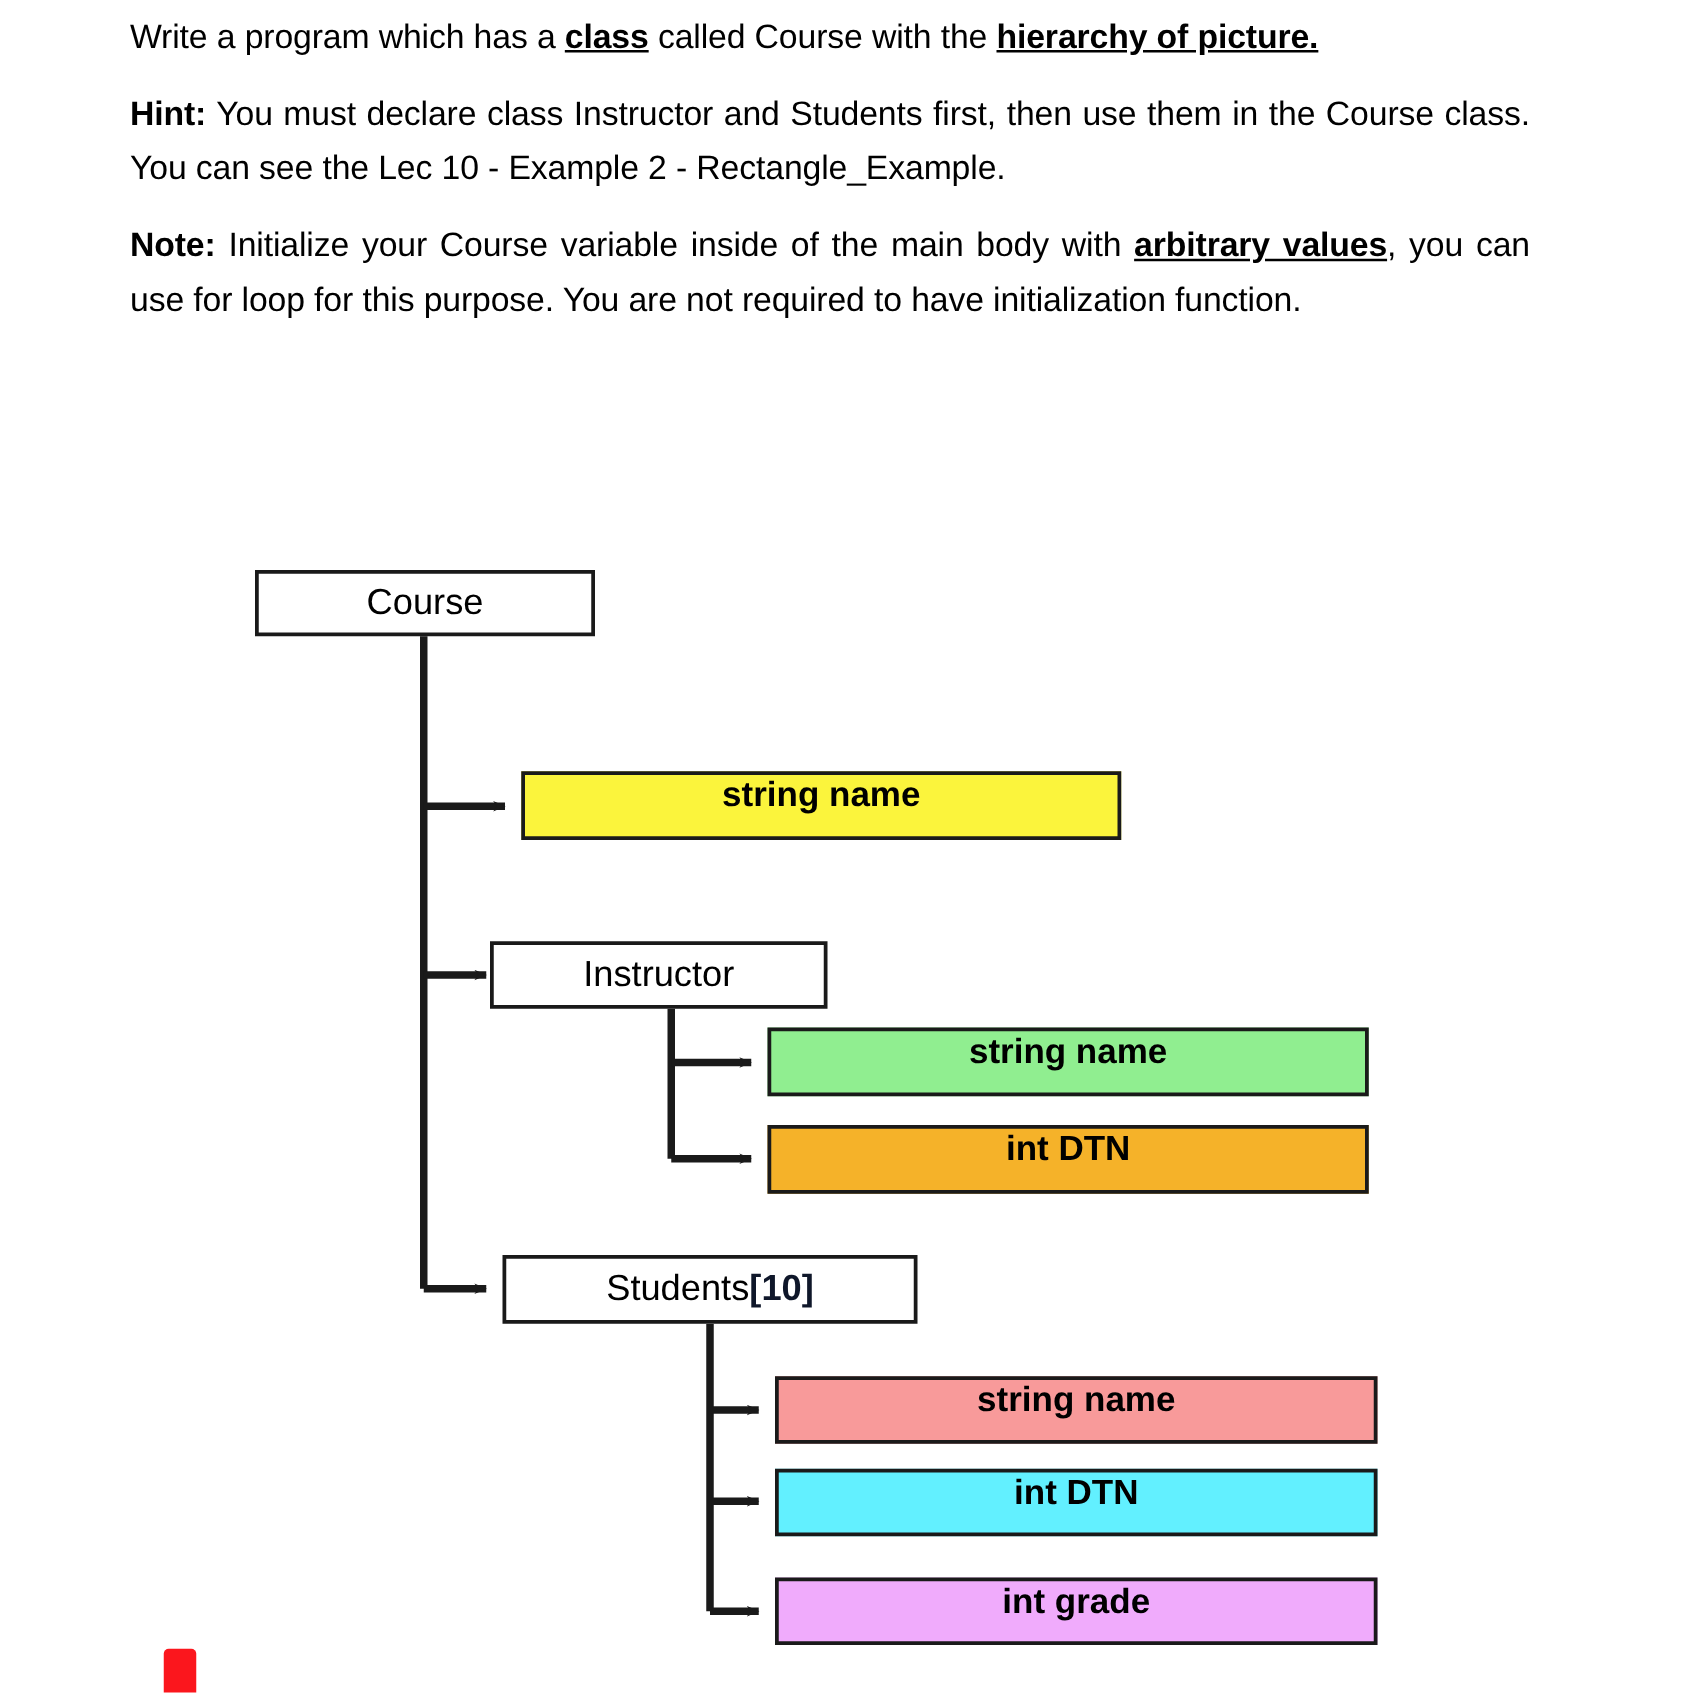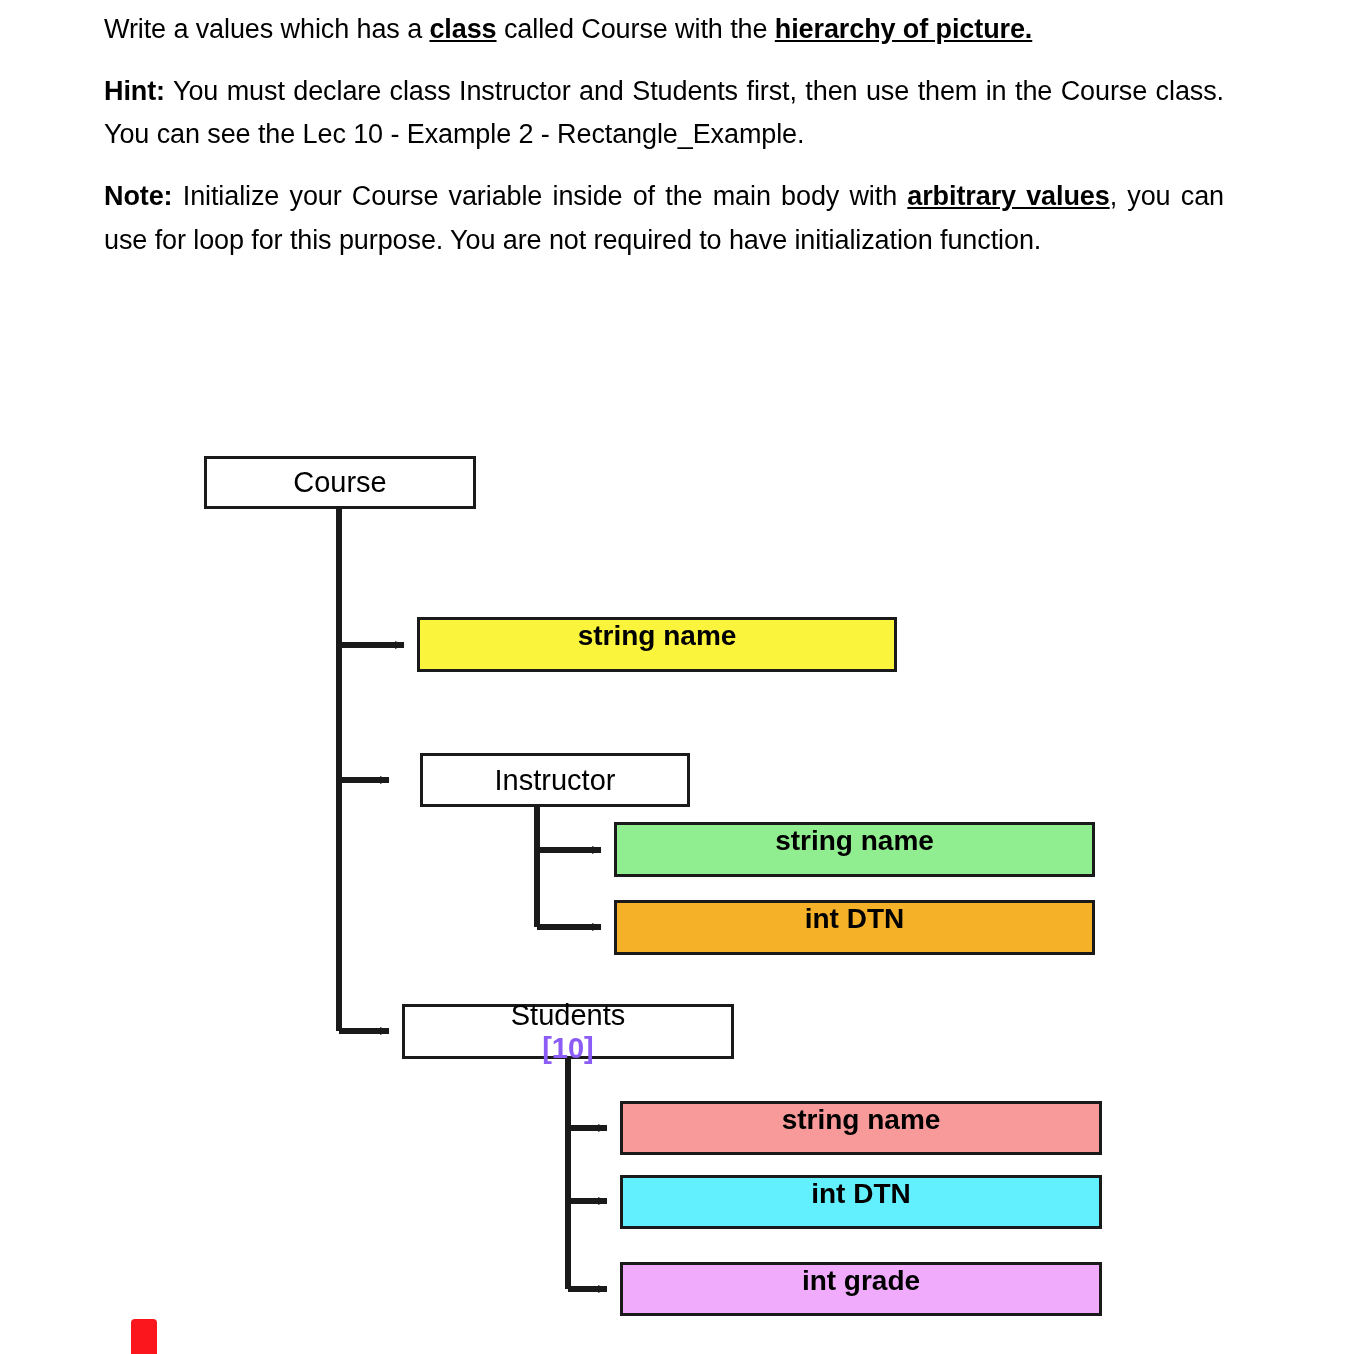--- a/index.html
+++ b/index.html
@@ -59,21 +59,21 @@
     position: absolute;
     box-sizing: border-box;
     border: 3px solid #1a1a1a;
     display: flex;
     align-items: flex-start;
     justify-content: center;
     font-size: 28px;
     font-weight: bold;
     white-space: nowrap;
   }
-  .count { color: #8b5cf6; font-weight: bold; }
+  .count { color: #0f172a; font-weight: bold; }
 
   
   #connectors {
     position: absolute;
     left: 0; top: 0;
     width: 1346px; height: 1354px;
     pointer-events: none;
   }
 
   
@@ -85,21 +85,21 @@
     height: 35px;
     background: #fb161d;
     border-radius: 4px 4px 0 0;
   }
 </style>
 </head>
 <body>
 
 <div id="prompt-text">
   <p class="para nojust">
-    <span>Write a values which has a </span><span class="bu">class</span><span> called Course with the </span><span class="bu">hierarchy of picture.</span>
+    <span>Write a program which has a </span><span class="bu">class</span><span> called Course with the </span><span class="bu">hierarchy of picture.</span>
   </p>
 
 
   <p class="para">
     <span class="b">Hint:</span><span> You must declare class Instructor and Students first, then use them in the Course class. You can see the Lec 10 - Example 2 - Rectangle_Example.</span>
   </p>
 
   <p class="para">
     <span class="b">Note:</span><span> Initialize your Course variable inside of the main body with </span><span class="bu">arbitrary values</span><span>, you can use for loop for this purpose. You are not required to have initialization function.</span>
   </p>
@@ -129,25 +129,25 @@
     <path d="M568,1059 L568,1289" stroke="#1a1a1a" stroke-width="6" fill="none"></path>
     <path d="M568,1128 L607,1128" stroke="#1a1a1a" stroke-width="6" fill="none" marker-end="url(#arrow)"></path>
     <path d="M568,1201 L607,1201" stroke="#1a1a1a" stroke-width="6" fill="none" marker-end="url(#arrow)"></path>
     <path d="M568,1289 L607,1289" stroke="#1a1a1a" stroke-width="6" fill="none" marker-end="url(#arrow)"></path>
   </svg>
 
   <div class="node" style="left:204px; top:456px; width:272px; height:53px;">
     <span>Course</span>
   </div>
 
-  <div class="node" style="left:420px; top:753px; width:270px; height:54px;">
+  <div class="node" style="left:392px; top:753px; width:270px; height:54px;">
     <span>Instructor</span>
   </div>
 
-  <div class="node" style="left:402px; top:1004px; width:332px; height:55px;flex-direction:column;">
+  <div class="node" style="left:402px; top:1004px; width:332px; height:55px;">
     <span>Students</span>
       <span class="count">[10]</span>
   </div>
 
   <div class="field" style="left:417px; top:617px; width:480px; height:55px; background:#fbf43c;">
     <span>string name</span>
   </div>
 
   <div class="field" style="left:614px; top:822px; width:481px; height:55px; background:#90ee90;">
     <span>string name</span>

